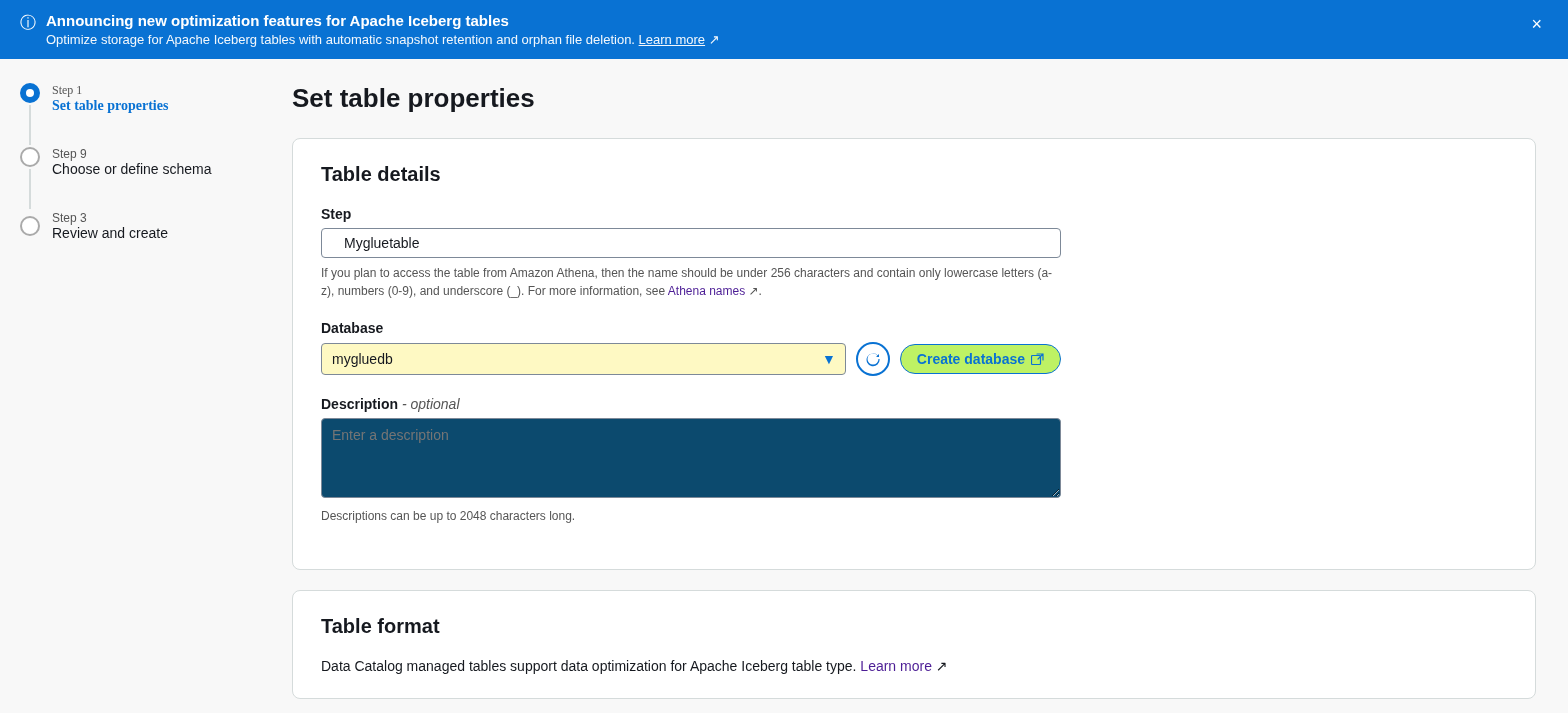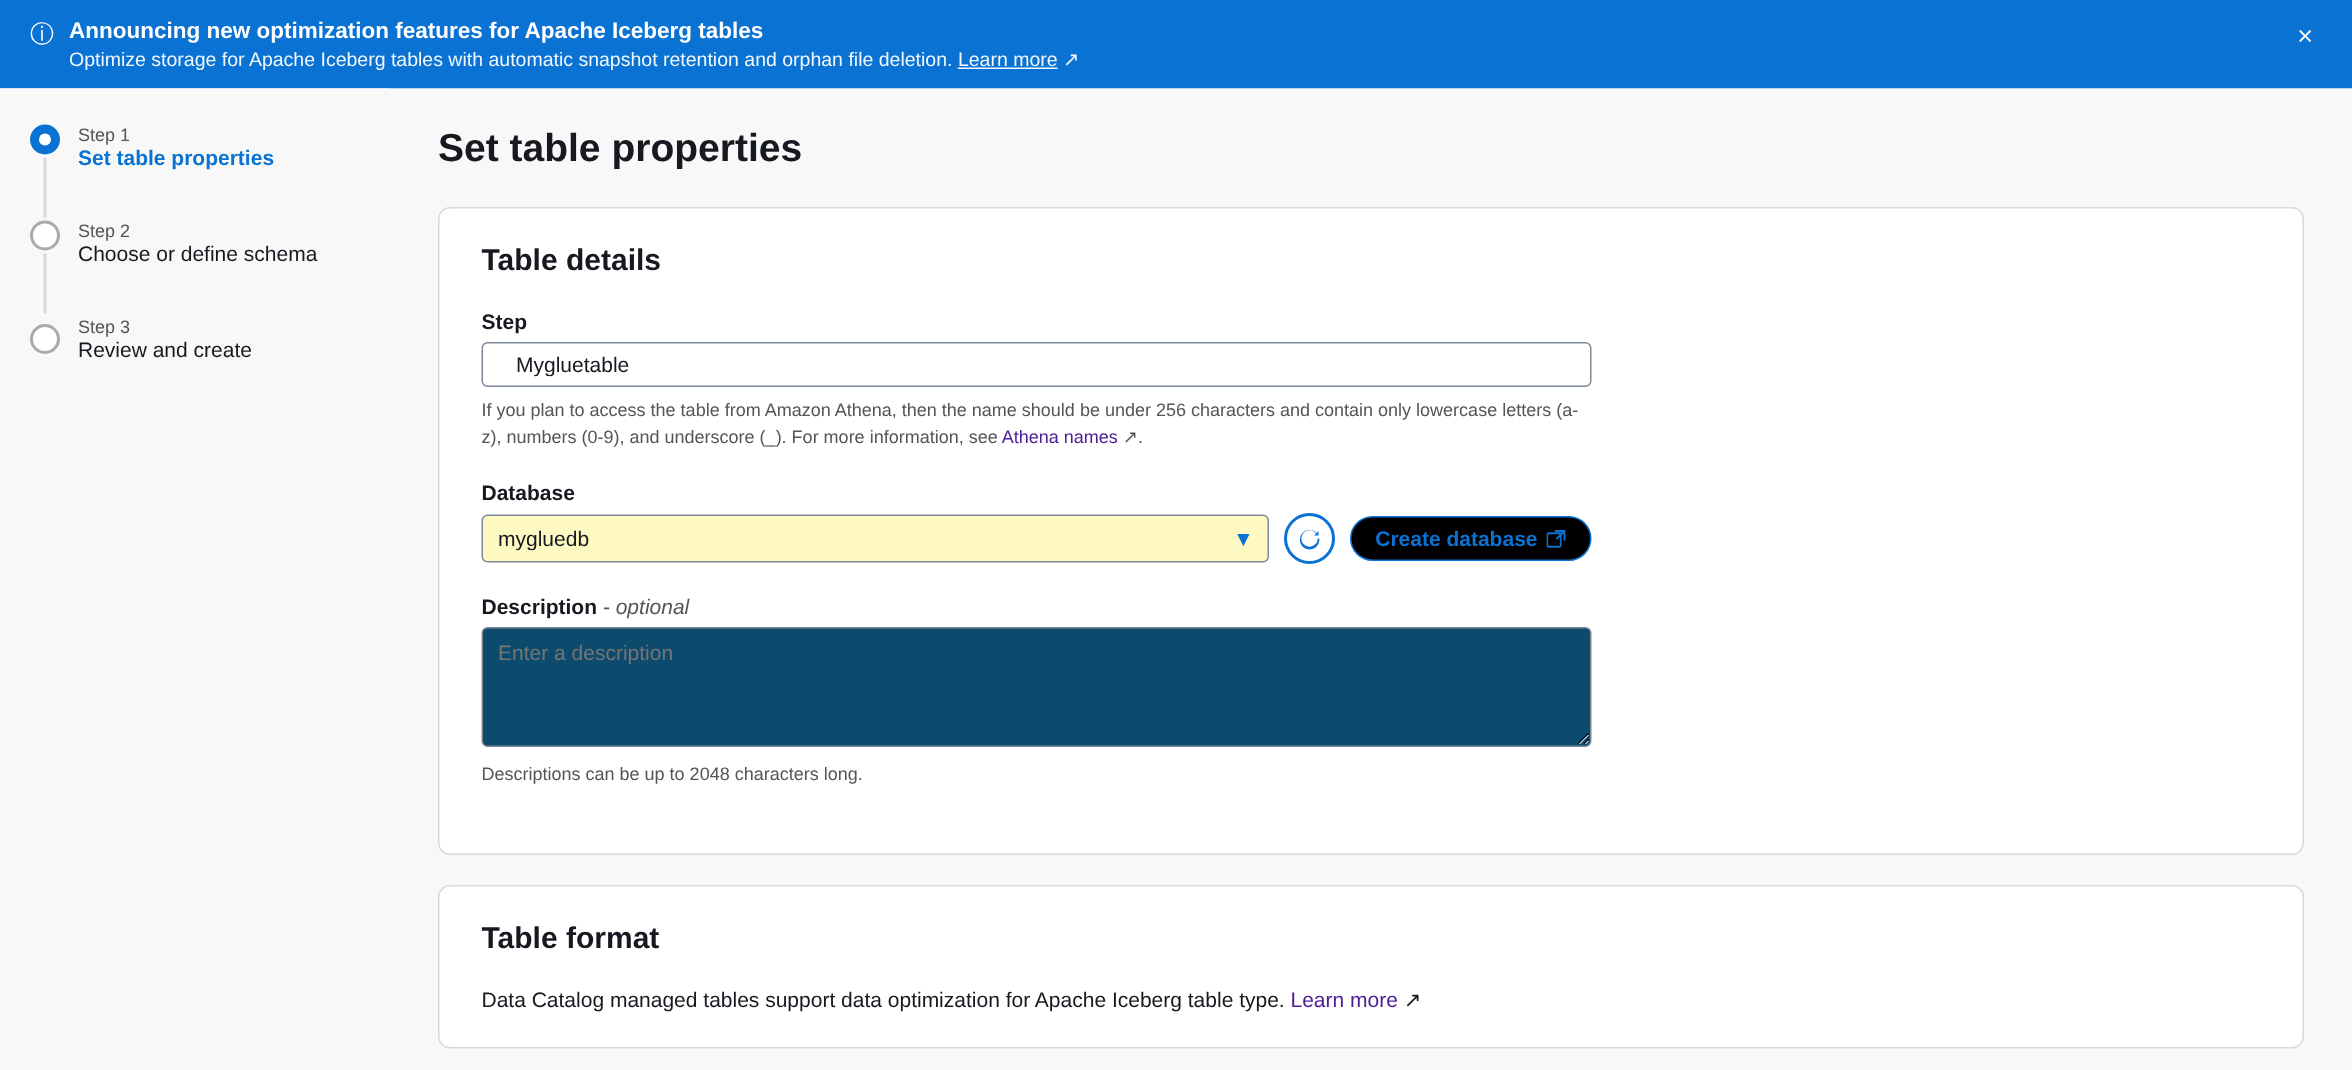--- a/index.html
+++ b/index.html
@@ -178,21 +178,21 @@
       display: flex;
       align-items: center;
       justify-content: center;
       flex-shrink: 0;
     }
 
     .create-db-btn {
       padding: 6px 16px;
       border: 1px solid #0972d3;
       border-radius: 20px;
-      background: #000000;
+      background: #bef264;
       color: #0972d3;
       font-size: 14px;
       font-weight: 600;
       cursor: pointer;
       display: flex;
       align-items: center;
       gap: 6px;
       white-space: nowrap;
       flex-shrink: 0;
       text-align: center;
@@ -229,38 +229,38 @@
       </div>
     </div>
   </div>
   <button class="banner-close">×</button>
 </div>
 
 <div class="main-layout">
 
   <div class="sidebar">
 
-    <div style="display:flex; gap:12px; align-items:flex-start;">
+    <div style="display:flex; gap:12px; align-items:flex-start;font-family:Liberation Serif, serif;">
       <div style="display:flex; flex-direction:column; align-items:center;">
         <div class="step-circle active"></div>
         <div class="step-line"></div>
       </div>
       <div class="step-text">
         <div class="step-number">Step 1</div>
         <div class="step-label">Set table properties</div>
       </div>
     </div>
 
     <div style="display:flex; gap:12px; align-items:flex-start;">
       <div style="display:flex; flex-direction:column; align-items:center;">
         <div class="step-circle"></div>
         <div class="step-line"></div>
       </div>
       <div class="step-text">
-        <div class="step-number">Step 2</div>
+        <div class="step-number">Step 9</div>
         <div class="step-label inactive">Choose or define schema</div>
       </div>
     </div>
 
     <div style="display:flex; gap:12px; align-items:center;">
       <div style="display:flex; flex-direction:column; align-items:center;">
         <div class="step-circle"></div>
       </div>
       <div class="step-text">
         <div class="step-number">Step 3</div>

